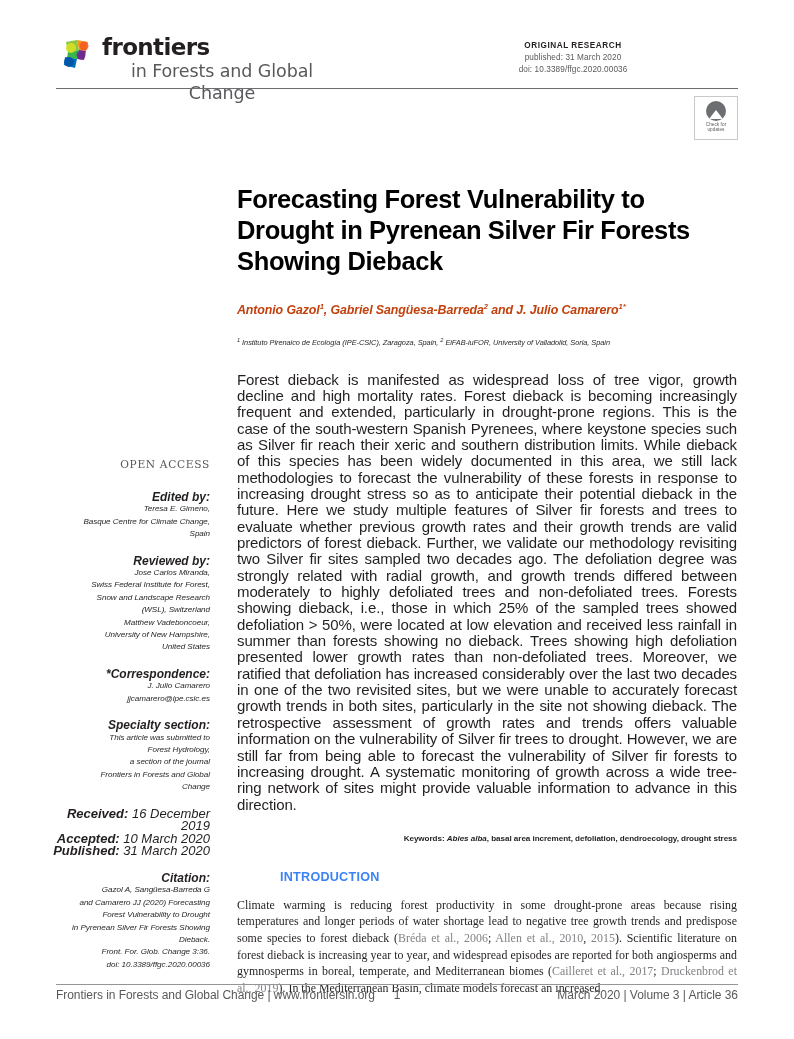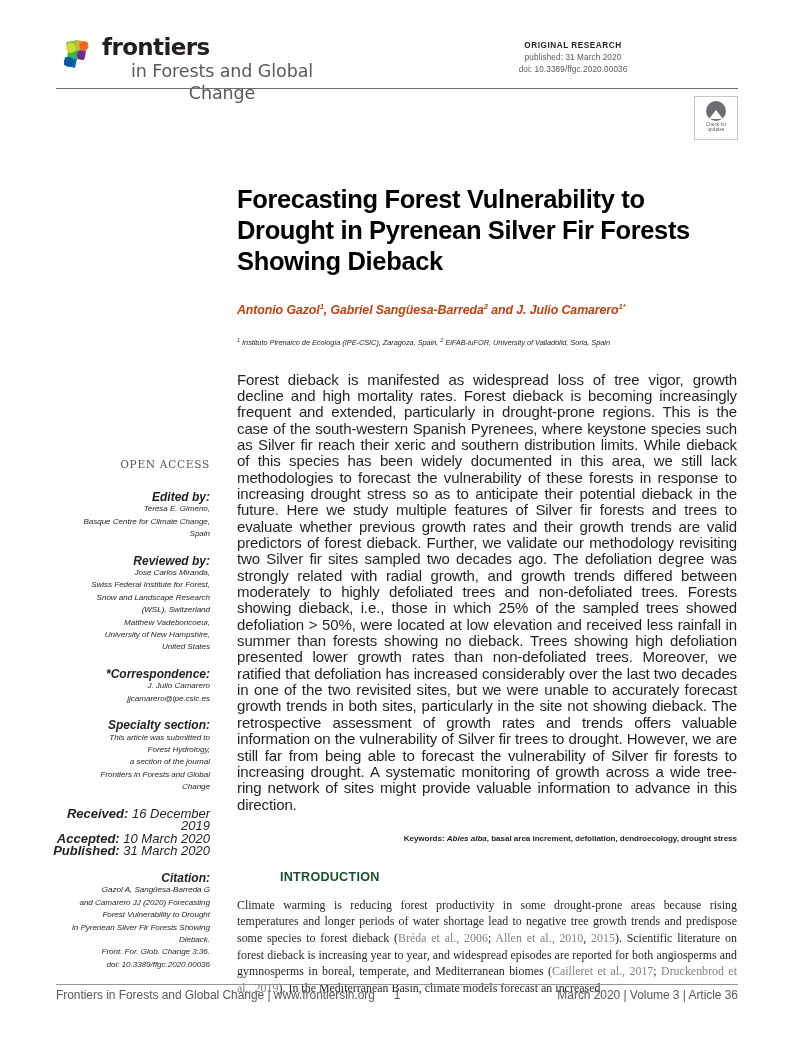--- a/index.html
+++ b/index.html
@@ -202,21 +202,21 @@
   #keywords .kw-rest {
     font-weight: bold;
   }
 
   
   #section-heading {
     font-family: "Liberation Sans", sans-serif;
     font-size: 12.6px;
     font-weight: bold;
     letter-spacing: 0.25px;
-    color: #14532d;
+    color: #3b82f6;
     margin: 0 0 13px 0;
     padding-left: 43px;
   }
   #intro-body {
     font-family: "Liberation Serif", serif;
     font-size: 11.9px;
     line-height: 16.6px;
     text-align: justify;
     color: #231f20;
     letter-spacing: 0.02px;

